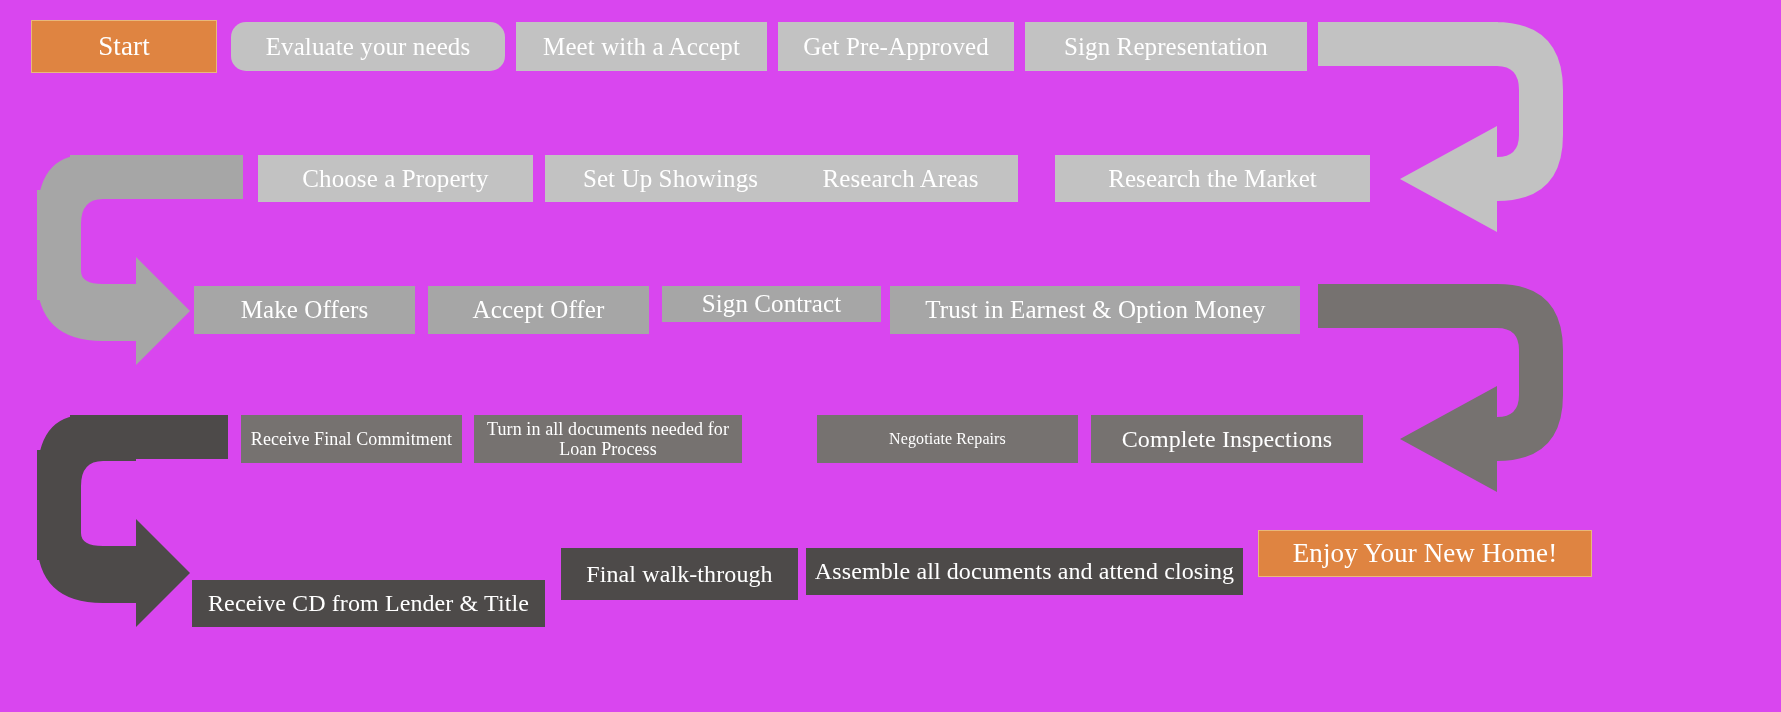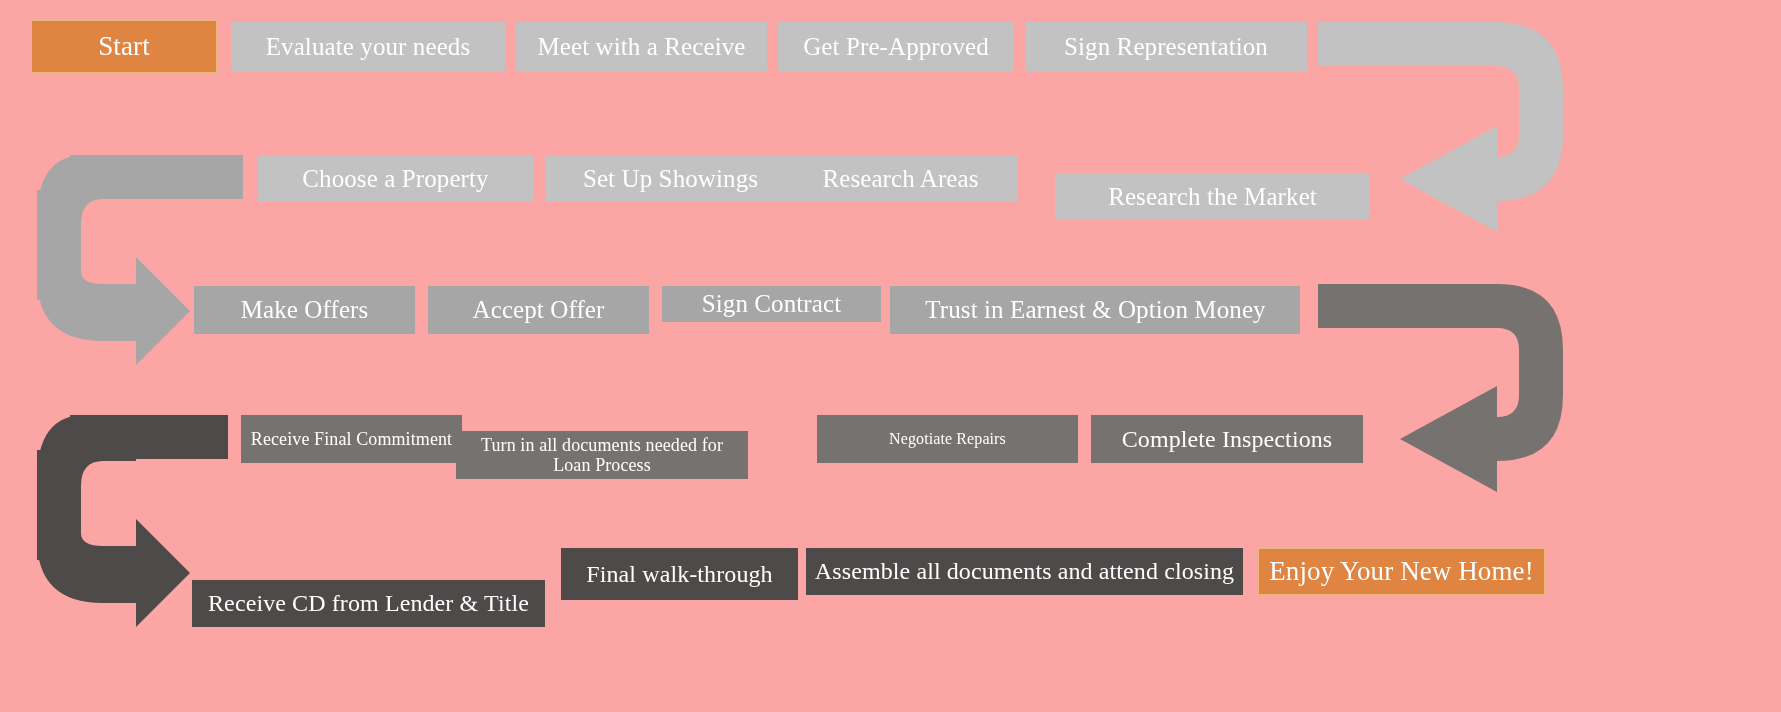--- a/index.html
+++ b/index.html
@@ -7,21 +7,21 @@
     width: 1781px;
     height: 712px;
     background: #ffffff;
     font-family: "Liberation Serif", "DejaVu Serif", serif;
     overflow: hidden;
   }
   #chart {
     position: relative;
     width: 1781px;
     height: 712px;
-    background: #fca5a5;
+    background: #d946ef;
   }
 
   
   .box {
     position: absolute;
     display: flex;
     align-items: center;
     justify-content: center;
     text-align: center;
     color: #ffffff;
@@ -120,62 +120,62 @@
              L 136 461
              L 136 415
              Z"></path>
     <rect x="70" y="415" width="158" height="44" fill="#4d4a49"></rect>
     <rect x="37" y="450" width="44" height="110" fill="#4d4a49"></rect>
   </svg>
 
   <div>
     <div class="box accent" style="left:31px; top:20px; width:186px; height:53px;">Start</div>
 
-    <div class="box lvl1" style="left:231px; top:22px; width:274px; height:49px;">Evaluate your needs</div>
+    <div class="box lvl1" style="left:231px; top:22px; width:274px; height:49px;border-radius:15px;">Evaluate your needs</div>
 
-    <div class="box lvl1" style="left:516px; top:22px; width:251px; height:49px;">Meet with a Receive</div>
+    <div class="box lvl1" style="left:516px; top:22px; width:251px; height:49px;">Meet with a Accept</div>
 
     <div class="box lvl1" style="left:778px; top:22px; width:236px; height:49px;">Get Pre-Approved</div>
 
     <div class="box lvl1" style="left:1025px; top:22px; width:282px; height:49px;">Sign Representation</div>
   </div>
 
   <div>
     <div class="box lvl2" style="left:258px; top:155px; width:275px; height:47px;">Choose a Property</div>
 
     <div class="box lvl2" style="left:545px; top:155px; width:251px; height:47px;">Set Up Showings</div>
 
     <div class="box lvl2" style="left:783px; top:155px; width:235px; height:47px;">Research Areas</div>
 
-    <div class="box lvl2" style="left:1055px; top:173px; width:315px; height:47px;">Research the Market</div>
+    <div class="box lvl2" style="left:1055px; top:155px; width:315px; height:47px;">Research the Market</div>
   </div>
 
   <div>
     <div class="box lvl3" style="left:194px; top:286px; width:221px; height:48px;">Make Offers</div>
 
     <div class="box lvl3" style="left:428px; top:286px; width:221px; height:48px;">Accept Offer</div>
 
     <div class="box lvl3" style="left:662px; top:286px; width:219px; height:36px;">Sign Contract</div>
 
     <div class="box lvl3" style="left:890px; top:286px; width:410px; height:48px;padding-left:9px;">Trust in Earnest &amp; Option Money</div>
   </div>
 
   <div>
     <div class="box lvl4" style="left:241px; top:415px; width:221px; height:48px;">Receive Final Commitment</div>
 
-    <div class="box lvl4" style="left:456px; top:415px; width:292px; height:48px;margin-top:16px;">Turn in all documents needed for Loan Process</div>
+    <div class="box lvl4" style="left:474px; top:415px; width:268px; height:48px;">Turn in all documents needed for Loan Process</div>
 
     <div class="box lvl4" style="left:817px; top:415px; width:261px; height:48px; font-size:16px;">Negotiate Repairs</div>
 
     <div class="box lvl4" style="left:1091px; top:415px; width:272px; height:48px; font-size:24px;">Complete Inspections</div>
   </div>
 
   <div>
     <div class="box lvl5" style="left:192px; top:548px; width:353px; height:47px;margin-top:32px;">Receive CD from Lender &amp; Title</div>
 
     <div class="box lvl5" style="left:561px; top:548px; width:237px; height:52px;">Final walk-through</div>
 
     <div class="box lvl5" style="left:806px; top:548px; width:437px; height:47px;">Assemble all documents and attend closing</div>
 
-    <div class="box accent" style="left:1258px; top:548px; width:287px; height:47px;">Enjoy Your New Home!</div>
+    <div class="box accent" style="left:1258px; top:530px; width:334px; height:47px;">Enjoy Your New Home!</div>
   </div>
 
 </div>
 
 </body></html>

